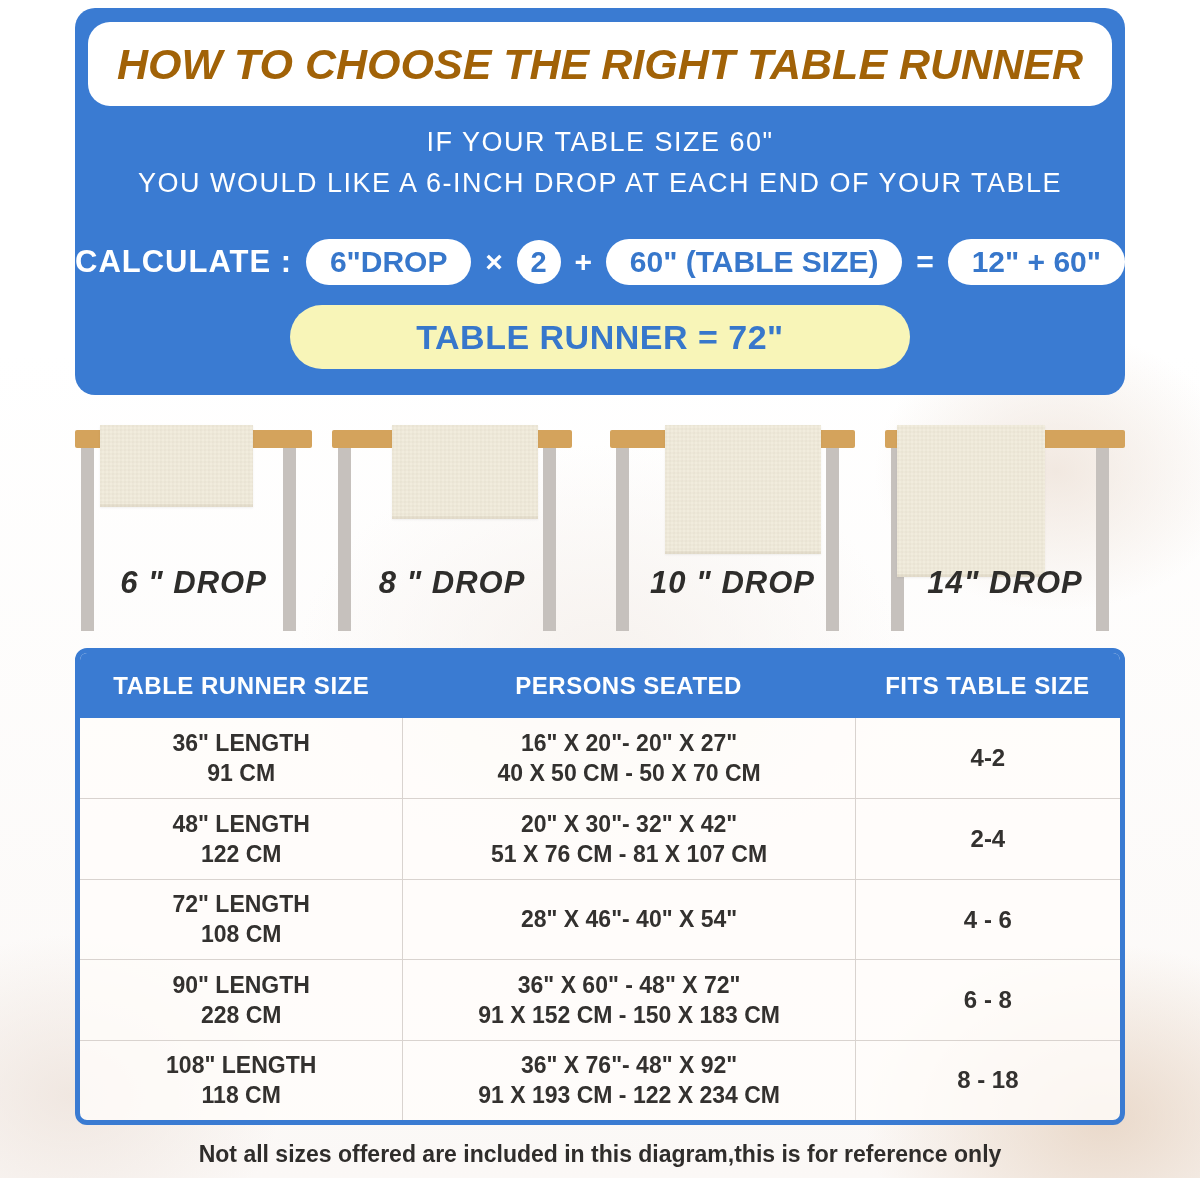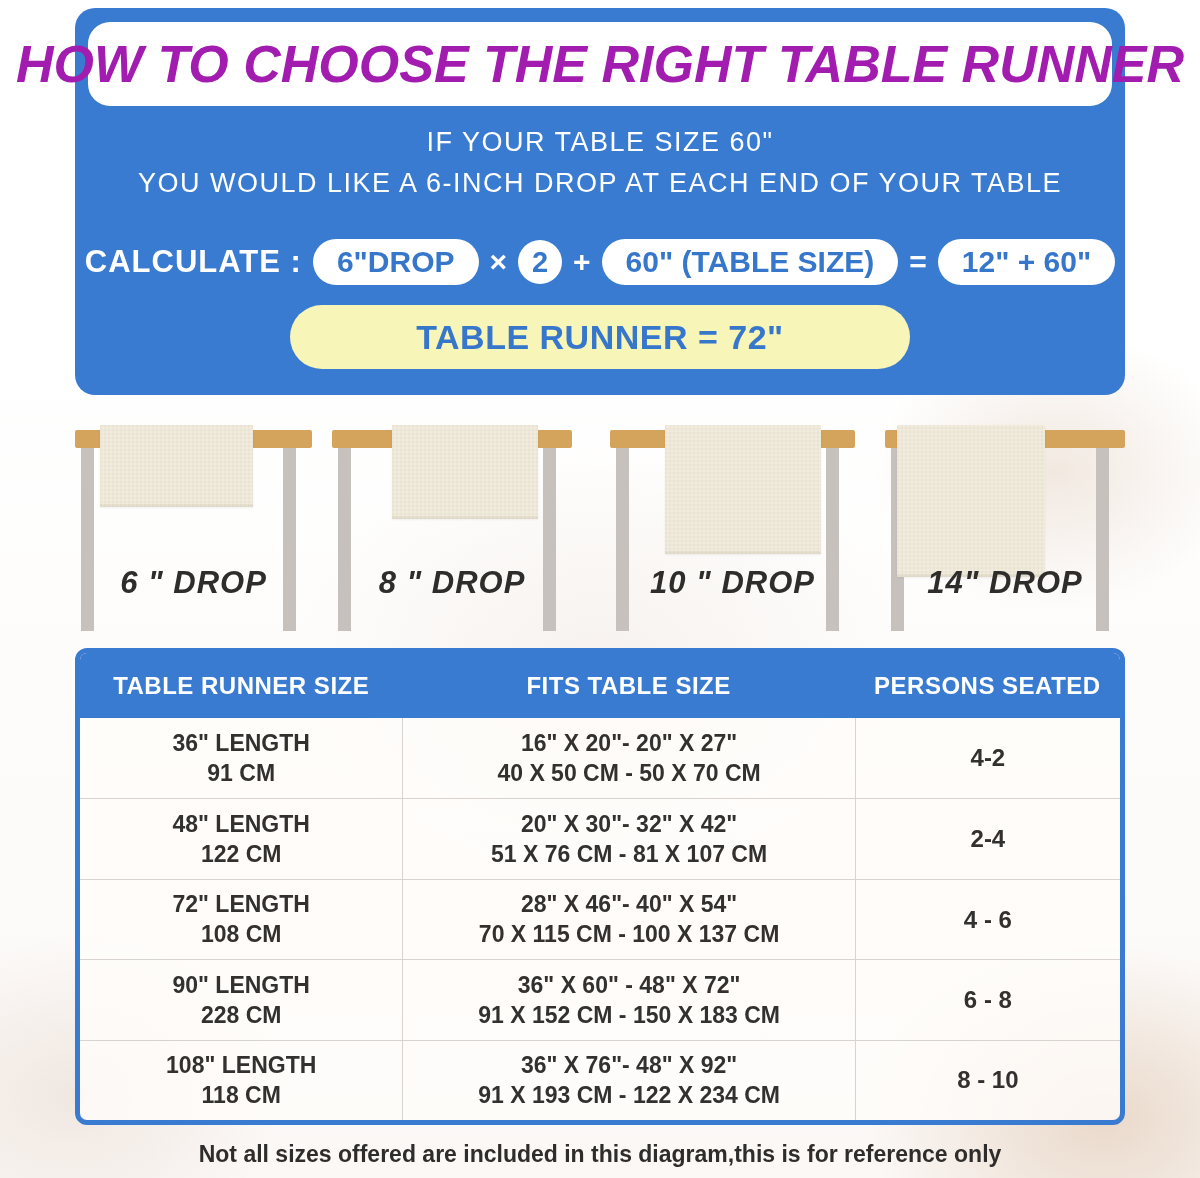--- a/index.html
+++ b/index.html
@@ -31,32 +31,32 @@
     border-radius: 20px;
   }
   .title-box {
     margin: 14px 13px 0 13px;
     height: 84px;
     background: #ffffff;
     border-radius: 22px;
     display: flex; align-items: center; justify-content: center;
   }
   .title-box h1 {
-    font-size: 52px; font-weight: 700; font-style: italic;
-    color: #a21caf; letter-spacing: 0px; white-space: nowrap;
+    font-size: 43px; font-weight: 700; font-style: italic;
+    color: #a16207; letter-spacing: 0px; white-space: nowrap;
   }
   .sub-line {
     text-align: center; color: #ffffff;
     font-size: 27px; letter-spacing: 1.5px; white-space: nowrap;
   }
   .sub-line.first { margin-top: 21px; }
   .sub-line.second { margin-top: 10px; }
   .calc-row {
     margin-top: 40px;
-    display: flex; align-items: center; justify-content: center;
+    display: flex; align-items: center; justify-content: space-between;
     gap: 11px; color: #ffffff;
   }
   .calc-label { font-size: 31px; font-weight: 700; letter-spacing: 1px; }
   .pill {
     background: #ffffff; color: #3777cb;
     font-size: 30px; font-weight: 700;
     padding: 5px 24px; border-radius: 28px;
     line-height: 36px; white-space: nowrap;
   }
   .op { font-size: 30px; font-weight: 700; }
@@ -197,22 +197,22 @@
     <div class="leg leg-left"></div>
     <div class="leg leg-right"></div>
     <div class="tabletop"></div>
     <div class="runner"></div>
     <div class="drop-label">14" DROP</div>
   </div>
 
   <section class="size-panel">
     <div class="size-header">
       <div class="hcell">TABLE RUNNER SIZE</div>
+      <div class="hcell">PERSONS SEATED</div>
       <div class="hcell">FITS TABLE SIZE</div>
-      <div class="hcell">PERSONS SEATED</div>
     </div>
     <div class="size-body">
 
       <div class="size-row">
         <div class="cell">
           <span>36" LENGTH</span>
           <span>91 CM</span>
         </div>
         <div class="cell">
           <span>16" X 20"- 20" X 27"</span>
@@ -233,21 +233,20 @@
         <div class="cell persons">2-4</div>
       </div>
 
       <div class="size-row">
         <div class="cell">
           <span>72" LENGTH</span>
           <span>108 CM</span>
         </div>
         <div class="cell">
           <span>28" X 46"- 40" X 54"</span>
-          <span>70 X 115 CM - 100 X 137 CM</span>
         </div>
         <div class="cell persons">4 - 6</div>
       </div>
 
       <div class="size-row">
         <div class="cell">
           <span>90" LENGTH</span>
           <span>228 CM</span>
         </div>
         <div class="cell">
@@ -259,20 +258,20 @@
 
       <div class="size-row">
         <div class="cell">
           <span>108" LENGTH</span>
           <span>118 CM</span>
         </div>
         <div class="cell">
           <span>36" X 76"- 48" X 92"</span>
           <span>91 X 193 CM - 122 X 234 CM</span>
         </div>
-        <div class="cell persons">8 - 10</div>
+        <div class="cell persons">8 - 18</div>
       </div>
 
     </div>
   </section>
 
   <div class="footnote">Not all sizes offered are included in this diagram,this is for reference only</div>
 </div>
 
 </body></html>

